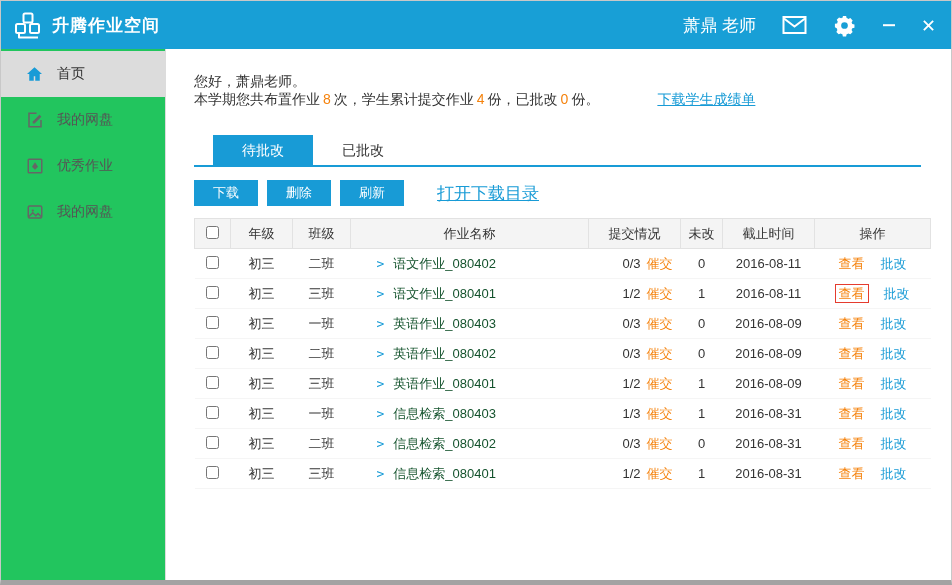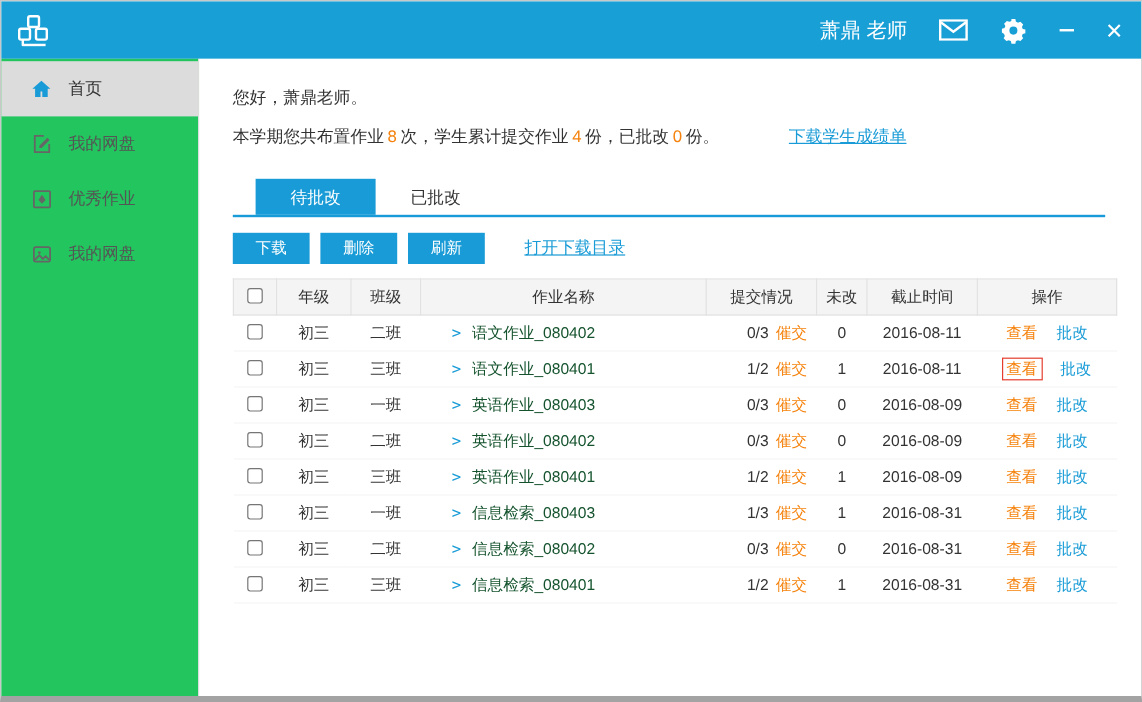--- a/index.html
+++ b/index.html
@@ -22,25 +22,25 @@
   
   .body-row { flex:1; display:flex; min-height:0; }
   .sidebar { width:165px; flex:0 0 165px; background:#22c55e;
              border-right:1px solid #dcdcdc; padding-top:2px; }
   .side-item { height:46px; display:flex; align-items:center; gap:13px;
                padding-left:24px; font-size:14px; color:#555; cursor:pointer; }
   .side-item.active { background:#dcdcdc; color:#333; }
   .side-icon { display:flex; width:19px; justify-content:center; }
 
   .main { flex:1; padding:24px 30px 0 28px; overflow:hidden; background:#fff; }
-  .greeting { font-size:14px; color:#333; margin-bottom:14px; }
+  .greeting { font-size:14px; color:#333; }
   .stats { font-size:14px; color:#333; margin-bottom:26px; }
   .stats .num { color:#f5820c; padding:0 3px; }
   .stats .stats-link { margin-left:58px; font-size:14px; }
-  a.link { color:#189bd6; text-decoration:underline; cursor:pointer; font-size:14px; }
+  a.link { color:#189bd6; text-decoration:underline; cursor:pointer; font-size:17px; }
 
   
   .tabs { display:flex; border-bottom:2px solid #189bd6; }
   .tab { width:100px; height:30px; line-height:30px; text-align:center;
          font-size:14px; color:#333; cursor:pointer; }
   .tab.active { background:#189bd6; color:#fff;margin-left:19px; }
 
   
   .toolbar { display:flex; align-items:center; margin:13px 0 12px 0; }
   .btn { background:#189bd6; color:#fff; border:none; font-size:13px; height:26px;
@@ -72,20 +72,21 @@
 
   <header class="titlebar">
     <span class="logo">
       <svg width="30" height="27" viewBox="0 0 30 27" fill="none" stroke="#fff" stroke-width="2" stroke-linejoin="round">
         <rect x="10.5" y="1.5" width="9" height="9" rx="1.5"></rect>
         <rect x="3" y="12" width="9" height="9" rx="1.5"></rect>
         <rect x="17" y="12" width="9" height="9" rx="1.5"></rect>
         <path d="M6 21v4.5h19"></path>
       </svg>
     </span>
+    <span class="app-title">升腾作业空间</span>
     <div class="titlebar-right">
       <span class="user-name">萧鼎 老师</span>
       <span class="tb-icon">
         <svg width="25" height="18" viewBox="0 0 24 18" fill="none" stroke="#fff" stroke-width="2">
           <rect x="1" y="1" width="22" height="16"></rect>
           <path d="M1.5 2.5 12 10.5 22.5 2.5"></path>
         </svg>
       </span>
       <span class="tb-icon">
         <svg width="23" height="23" viewBox="0 0 24 24">

